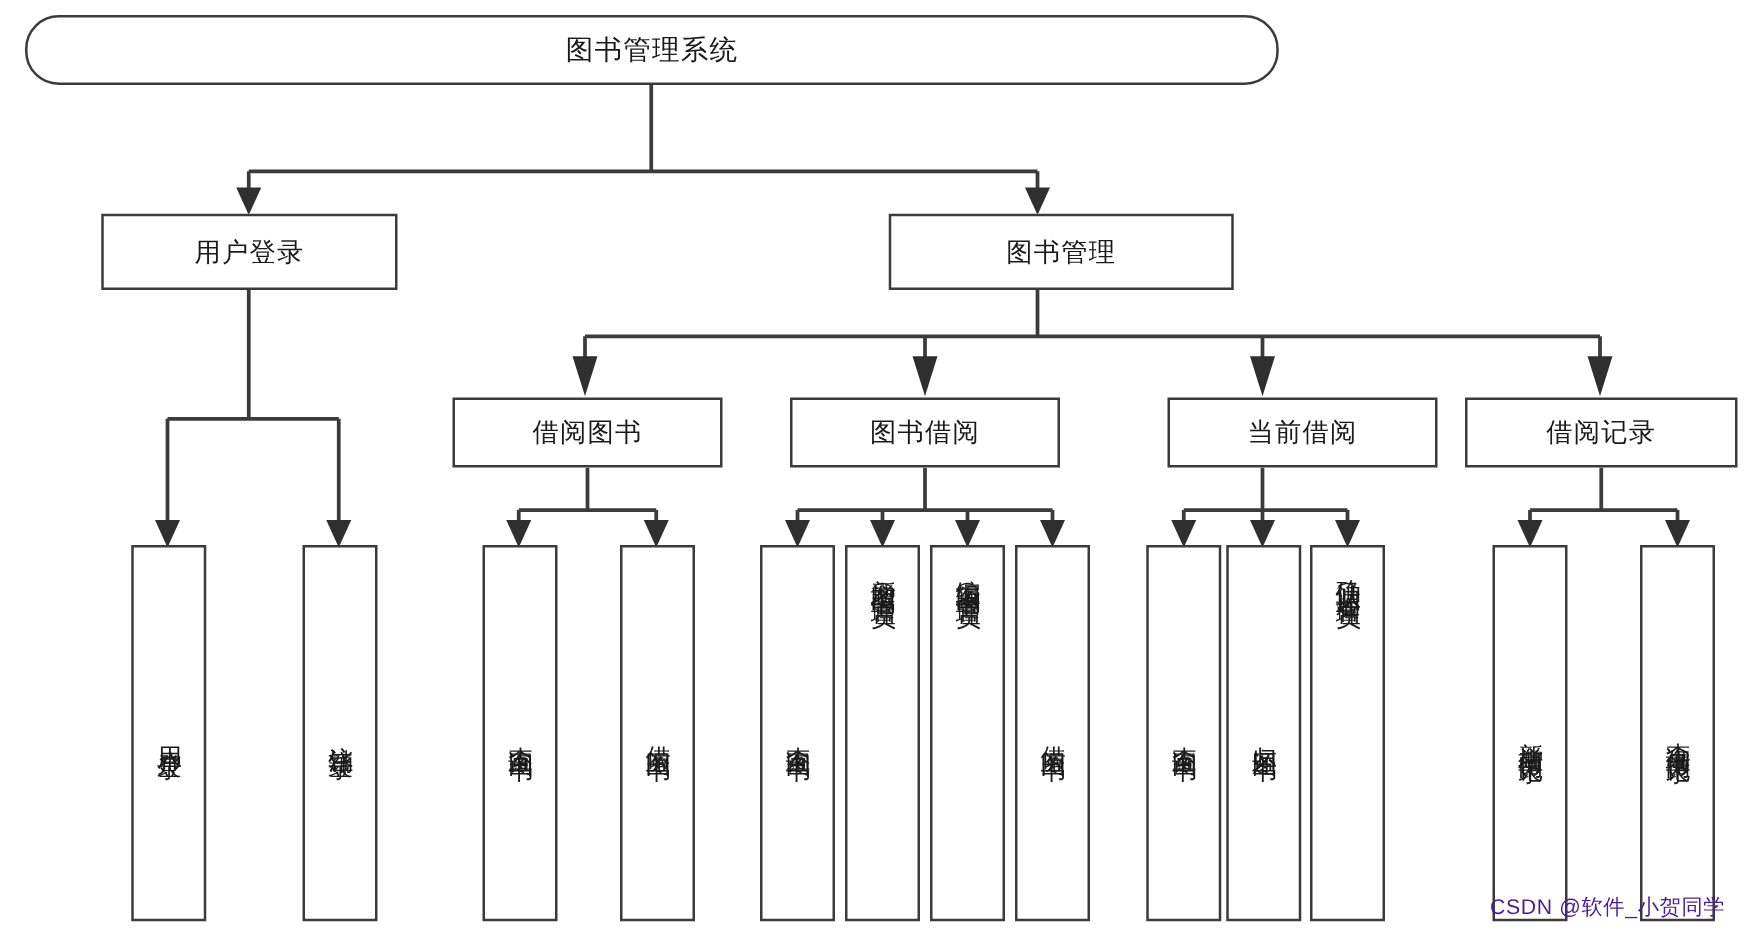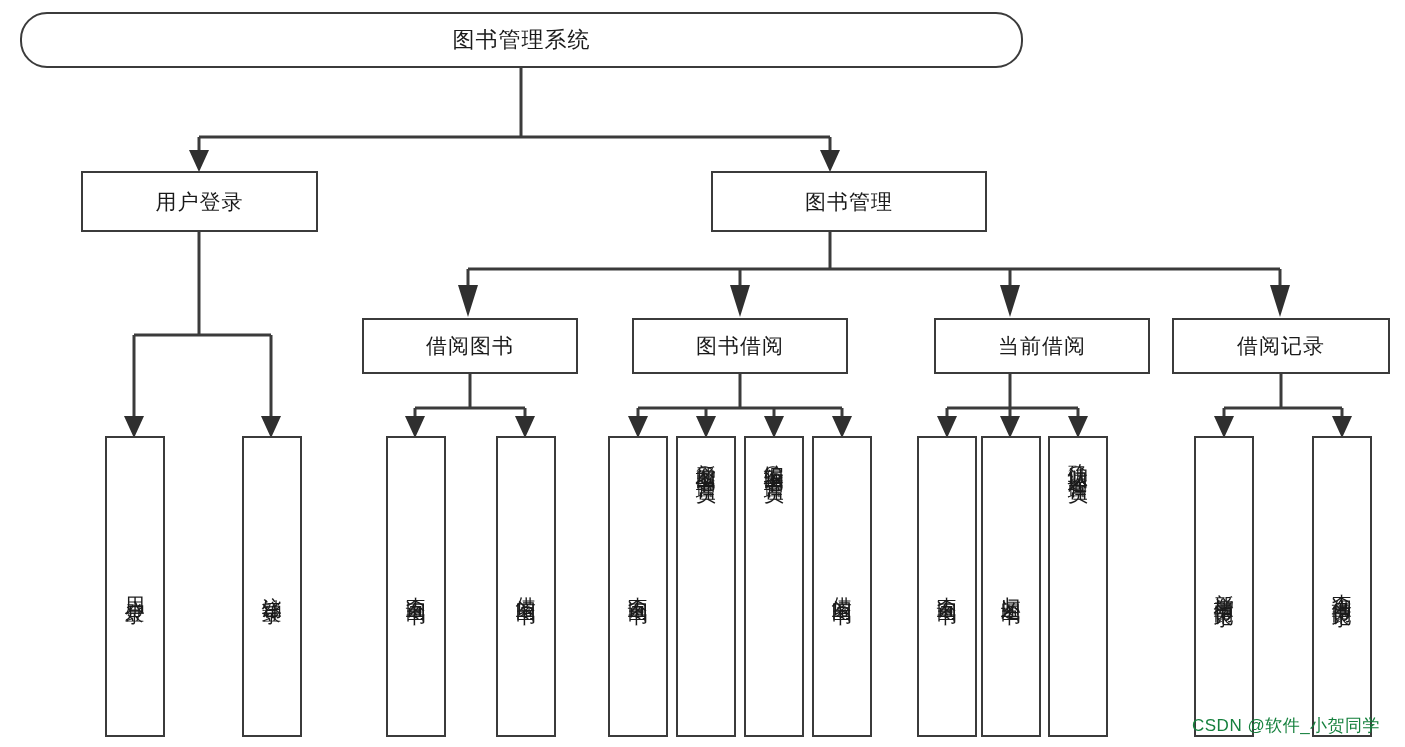--- a/index.html
+++ b/index.html
@@ -47,21 +47,21 @@
     text-orientation:upright;
     line-height:1.12;
     letter-spacing:3px;
     white-space:nowrap;
     display:block;
   }
   .node.v.center{ align-items:center; }
   .watermark{
     position:absolute;
     font-size:17px;
-    color:#15803d;
+    color:#4c1d95;
     white-space:nowrap;
     letter-spacing:0.5px;
   }
 </style>
 </head>
 <body>
 
 <div id="canvas">
 
   <svg id="wires" viewBox="0 0 1405 747" width="1405" height="747">

